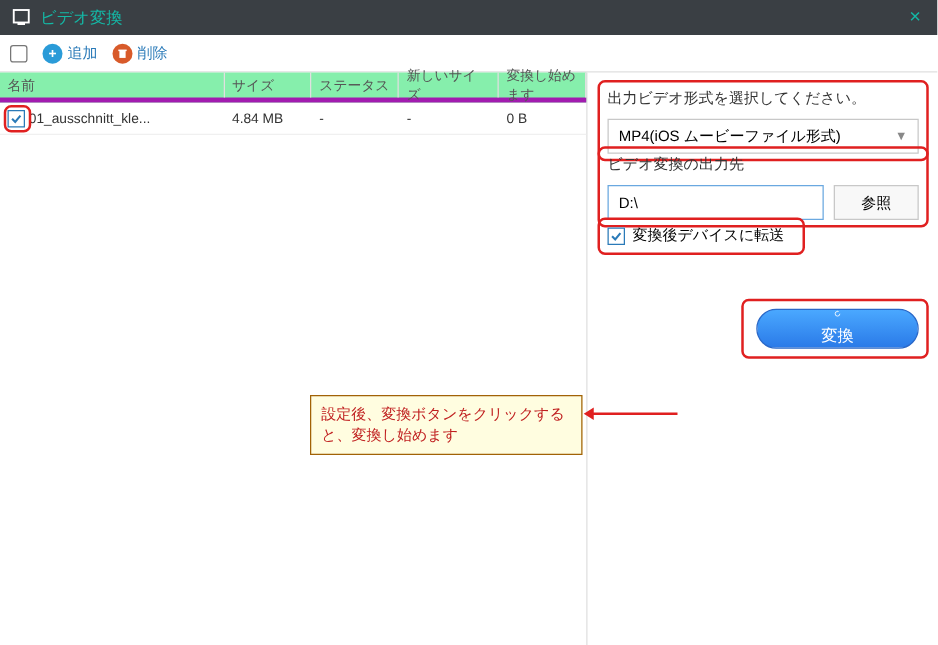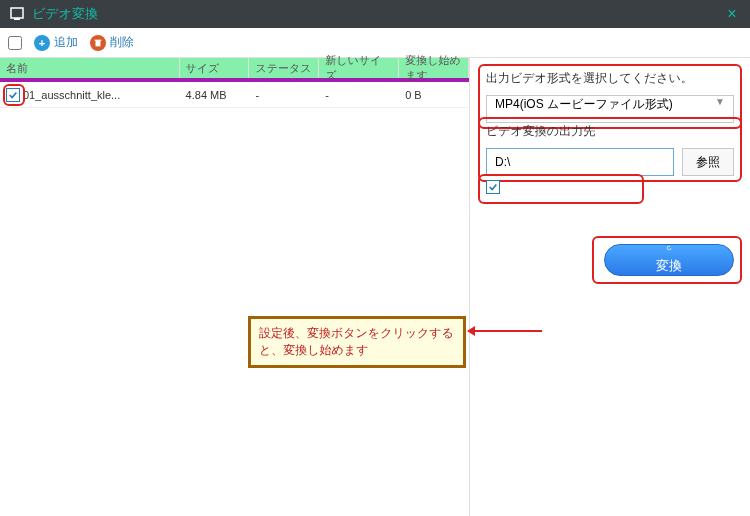--- a/index.html
+++ b/index.html
@@ -25,29 +25,29 @@
 .row { display: flex; height: 26px; align-items: center; border-bottom: 1px solid #f0f0f0; }
 .row .cell { padding: 0 6px; font-size: 11px; color: #333; }
 .row .c-name { display: flex; align-items: center; gap: 3px; }
 .chkbox { width: 14px; height: 14px; border: 1px solid #888; display: inline-flex; align-items: center; justify-content: center; background: #fff; }
 .chkbox.checked { background: #fff; border-color: #2a7ab8; }
 .chkbox.checked svg { display: block; }
 .chkbox svg { display: none; }
 .hl-red { border: 2px solid #e02020; border-radius: 6px; position: absolute; pointer-events: none; }
 .right { flex: 1; padding: 12px 16px; position: relative; }
 .panel-label { font-size: 12px; color: #333; margin-bottom: 8px; }
-.select { border: 1px solid #c8c8c8; height: 28px; display: flex; align-items: flex-start; padding: 0 8px; justify-content: space-between; cursor: pointer; background: #fff; }
+.select { border: 1px solid #c8c8c8; height: 28px; display: flex; align-items: center; padding: 0 8px; justify-content: space-between; cursor: pointer; background: #fff; }
 .select .arrow { color: #888; font-size: 10px; }
 .outrow { display: flex; gap: 8px; }
 .outrow input { flex: 1; border: 1px solid #6aa8e0; height: 28px; padding: 0 8px; font-size: 12px; }
-.browse { width: 52px; height: 28px; border: 1px solid #c8c8c8; background: #f8f8f8; cursor: pointer; font-size: 12px; }
+.browse { width: 68px; height: 28px; border: 1px solid #c8c8c8; background: #f8f8f8; cursor: pointer; font-size: 12px; }
 .chkrow { display: flex; align-items: center; gap: 6px; margin-top: 4px; }
 .convert-btn { width: 130px; height: 32px; background: linear-gradient(#4aa8ff, #2a7ae8); border: 1px solid #2a68c8; border-radius: 16px; color: #fff; display: flex; align-items: center; justify-content: center; gap: 6px; cursor: pointer; font-size: 13px; margin-left: auto; flex-direction: column; }
 .convert-btn .ref { width: 14px; height: 14px; }
-.callout { position: absolute; left: 248px; top: 316px; width: 218px; background: #fffde0; border: 3px solid #a16207; padding: 6px 8px; font-size: 12px; color: #c02020; line-height: 1.4; }
+.callout { position: absolute; left: 248px; top: 316px; width: 218px; background: #fffde0; border: 1px solid #a16207; padding: 6px 8px; font-size: 12px; color: #c02020; line-height: 1.4; }
 .arrow-red { position: absolute; left: 470px; top: 330px; width: 72px; height: 2px; background: #e02020; }
 .arrow-red::before { content: ""; position: absolute; left: -8px; top: -4px; border: 5px solid transparent; border-right: 8px solid #e02020; }
 .section { position: relative; }
 </style>
 </head>
 <body>
 
 <div class="titlebar">
   <span class="icon-wrap">
     <svg viewBox="0 0 16 16" width="16" height="16">
@@ -122,20 +122,21 @@
       <div class="hl-red" style="left:-8px; top:-6px; right:-8px; bottom:-6px;"></div>
     </div>
 
     <div class="section">
       <div class="chkrow">
         <span class="chkbox checked">
           <svg viewBox="0 0 12 12" width="10" height="10">
               <path d="M2 6 L5 9 L10 3" stroke="#2a7ab8" stroke-width="2" fill="none"></path>
             </svg>
         </span>
+        <span>変換後デバイスに転送</span>
       </div>
       <div class="hl-red" style="left:-8px; top:-6px; width:166px; height:30px;"></div>
     </div>
 
     <div class="section" style="margin-top:50px;">
       <div class="convert-btn">
         <svg class="ref" viewBox="0 0 16 16">
             <path d="M8 3 A5 5 0 1 0 13 8" stroke="#fff" stroke-width="1.8" fill="none"></path>
             <path d="M8 1 L8 5 L11 3 Z" fill="#fff"></path>
           </svg>

